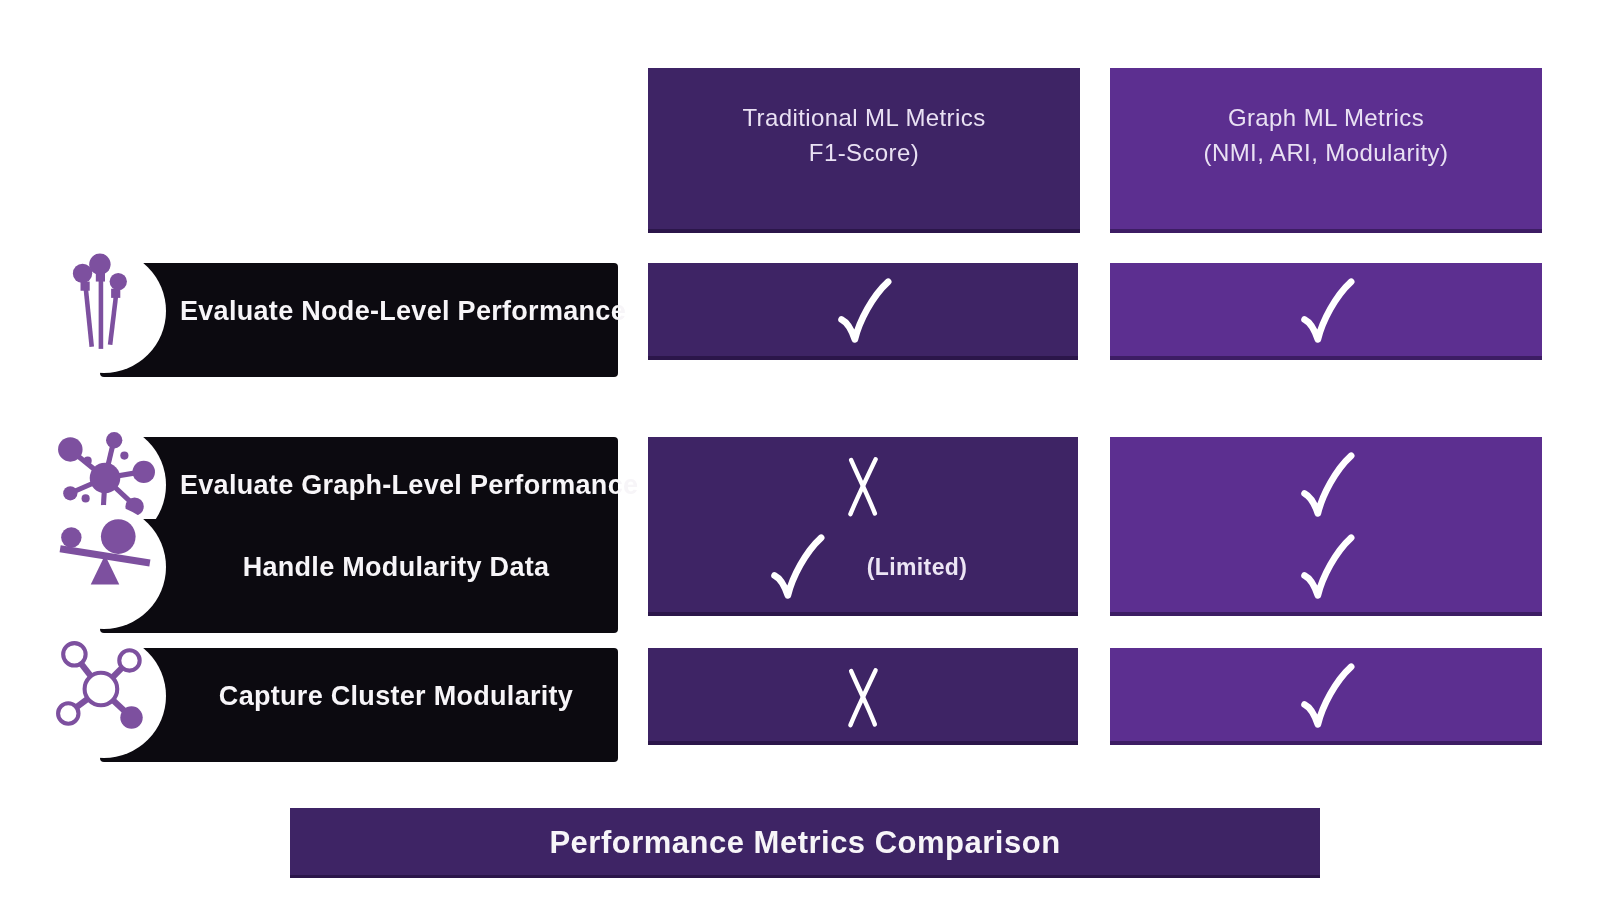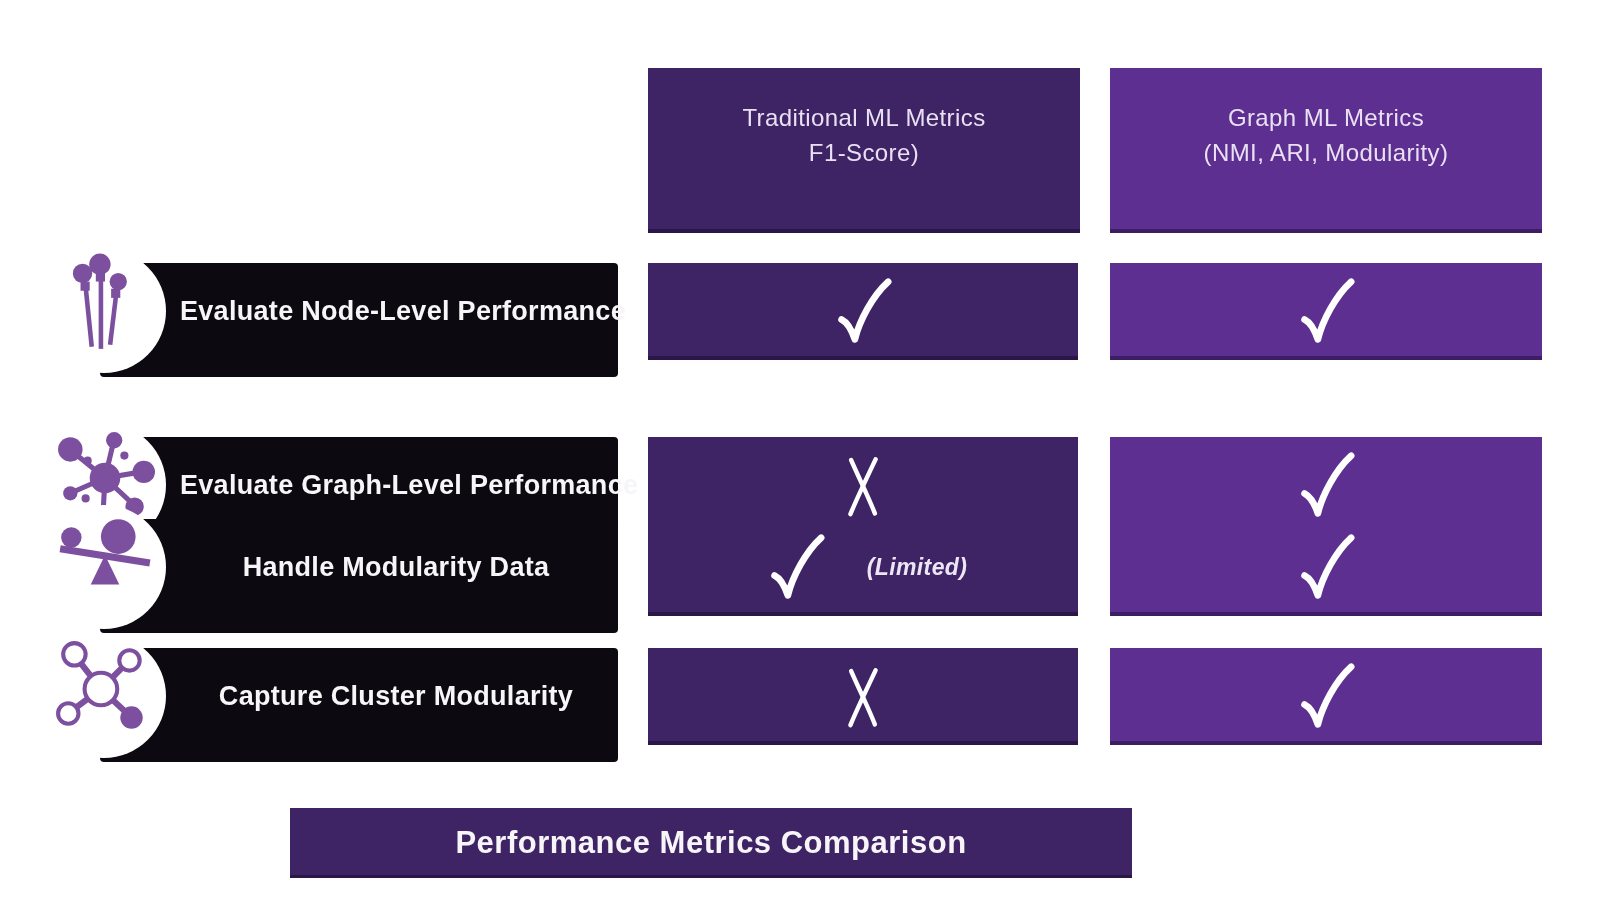--- a/index.html
+++ b/index.html
@@ -33,31 +33,30 @@
     position:absolute;left:80px;right:6px;top:0;height:97px;line-height:97px;
     text-align:center;color:#f7f5f8;font-size:27px;font-weight:700;letter-spacing:.3px;
     white-space:nowrap;
   }
   .r0{top:263px;} .r1{top:391px;margin-top:46px;} .r2{top:519px;} .r3{top:648px;}
   
   .cell{
     position:absolute;width:430px;height:97px;
     display:flex;align-items:center;justify-content:center;gap:34px;
     box-shadow:inset 0 -4px 0 rgba(15,2,35,.4);
-    font-style:italic;
   }
   .cell.c0{left:648px;background:#3e2465;}
   .cell.c1{left:1110px;width:432px;background:#5c2f90;}
   .mark{width:74px;height:74px;display:inline-block;}
   .mark svg{width:100%;height:100%;display:block;}
   .mark-note{color:#ece5f4;font-size:23px;font-weight:700;letter-spacing:.4px;}
   .mark-note:empty{display:none;}
   
   .title-bar{
-    position:absolute;left:290px;top:808px;width:842px;height:70px;background:#3e2465;
+    position:absolute;left:290px;top:808px;width:1030px;height:70px;background:#3e2465;
     display:flex;align-items:center;justify-content:center;
     color:#f7f5f8;font-size:31px;font-weight:700;letter-spacing:.5px;
     box-shadow:inset 0 -3px 0 rgba(15,2,35,.4);
   }
 </style>
 </head>
 <body>
 
 <div class="canvas">
 

